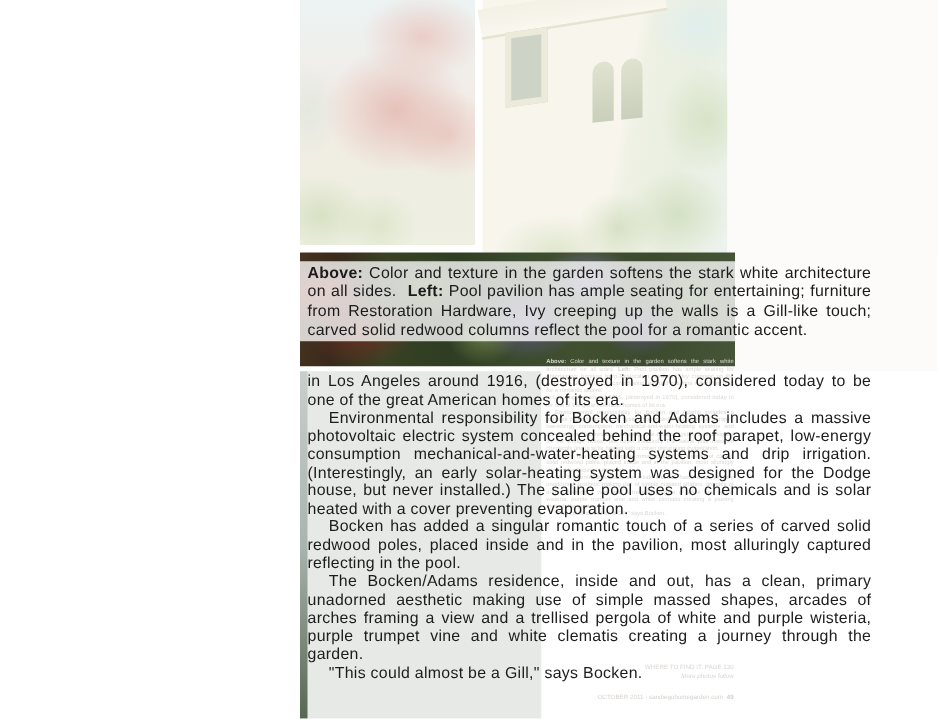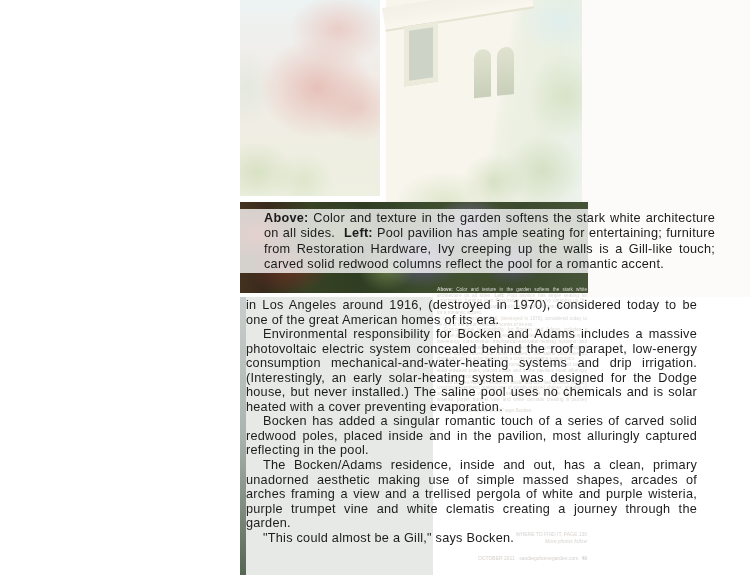--- a/index.html
+++ b/index.html
@@ -74,21 +74,21 @@
   .ghost-footer{position:absolute;left:287px;top:531px;width:300px;
     transform:scale(0.5);transform-origin:top right;
     color:#d8d4d0;font-size:10px;line-height:13px;text-align:right;}
   .ghost-footer .it{font-style:italic;}
   .ghost-footer .issue{margin-top:21px;font-size:10px;color:#d5d1cd;}
   .ghost-footer .issue b{margin-left:6px;}
 
   
   .caption{position:absolute;left:246px;top:211px;width:451px;
     color:#1b1b1b;font-size:12.7px;line-height:15.4px;text-align:justify;
-    letter-spacing:.25px;margin-left:18px;}
+    letter-spacing:.25px;}
   .caption b{font-weight:bold;}
   .caption .left-label{margin-left:9px;}
   .bodytext{position:absolute;left:246px;top:298px;width:451px;
     color:#1c1c1c;font-size:12.7px;line-height:14.55px;text-align:justify;
     letter-spacing:.25px;}
   .bodytext p{margin:0;}
   .bodytext p.ind{text-indent:17px;}
 </style>
 </head>
 <body>

